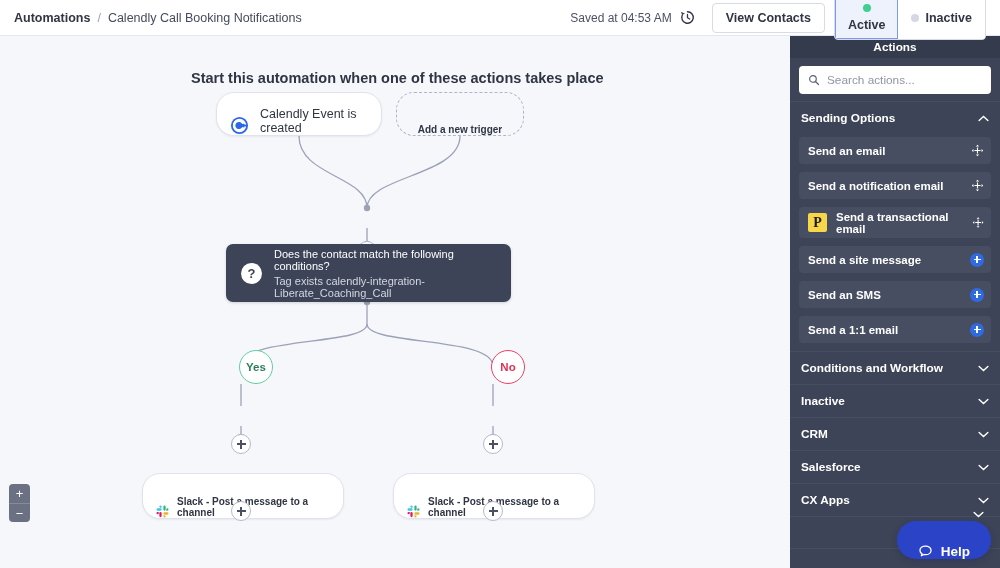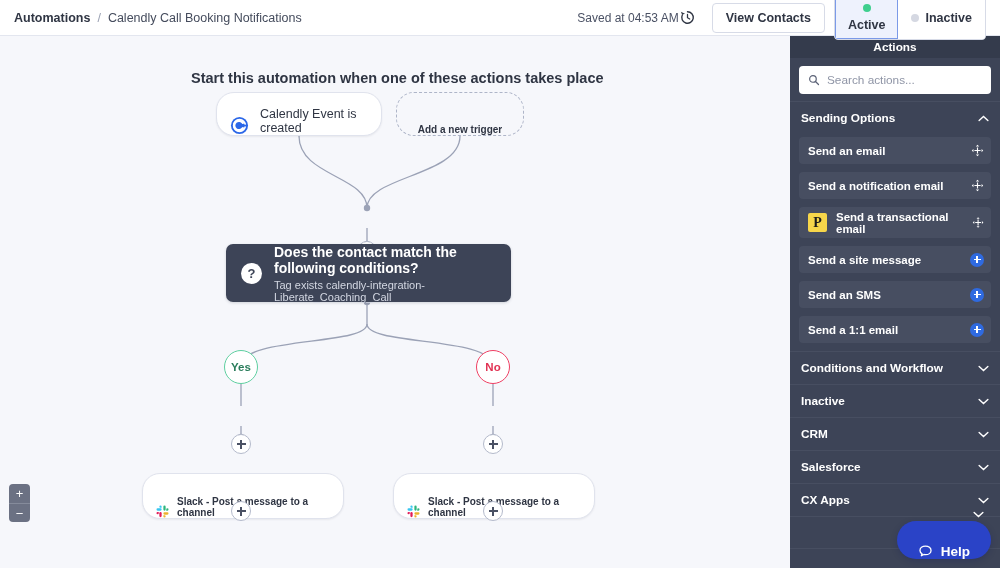--- a/index.html
+++ b/index.html
@@ -14,21 +14,21 @@
   
   .topbar {
     position: absolute; top: 0; left: 0; width: 1000px; height: 36px;
     background: #ffffff; border-bottom: 1px solid #e3e6ef;
     display: flex; align-items: center; padding: 0 14px; z-index: 30;
   }
   .crumb-root { font-size: 12.5px; font-weight: bold; color: #2f3543; }
   .crumb-sep { font-size: 12.5px; color: #9aa1b3; margin: 0 7px; }
   .crumb-leaf { font-size: 12.5px; color: #444b5c; }
   .topbar-right { margin-left: auto; display: flex; align-items: center; }
-  .saved-text { font-size: 12px; color: #4a5164; }
+  .saved-text { font-size: 12px; color: #4a5164; margin-right: 7px; }
   .history-icon { width: 17px; height: 17px; margin-right: 16px; display:block; }
   .btn-view {
     border: 1px solid #d7dbe7; background: #fff; border-radius: 4px;
     font-size: 12.5px; font-weight: bold; color: #2f3543;
     padding: 7px 13px; margin-right: 9px; cursor: pointer;
     font-family: "Liberation Sans", sans-serif;
   }
   .seg { display: flex; border: 1px solid #d7dbe7; border-radius: 4px; overflow: hidden; background:#fff; }
   .seg-btn {
     display: flex; align-items: center; gap: 6px;
@@ -70,27 +70,27 @@
     position: absolute; left: 226px; top: 208px; width: 285px; height: 58px;
     background: #3d4457; border-radius: 7px; display: flex; align-items: center;
     padding: 0 15px; gap: 12px; cursor: pointer;
     box-shadow: 0 1px 3px rgba(36,42,60,.18);
   }
   .q-badge {
     width: 21px; height: 21px; border-radius: 50%; background: #fff; flex: none;
     display: flex; align-items: center; justify-content: center;
     font-size: 13px; font-weight: bold; color: #3d4457; line-height: 1;
   }
-  .cond-title { font-size: 14px; font-weight: bold; color: #ffffff; }
+  .cond-title { font-size: 11px; font-weight: normal; color: #ffffff; }
   .cond-sub { font-size: 11px; color: #d3d7e2; margin-top: 3px; }
 
   .branch {
     position: absolute; width: 34px; height: 34px; border-radius: 50%;
     background: #fff; display: flex; align-items: center; justify-content: center;
-    font-size: 11.5px; font-weight: bold; cursor: pointer;
+    font-size: 11.5px; font-weight: bold; cursor: pointer; margin-left: 15px;
   }
   .branch-yes { left: 224px; top: 314px; border: 1.6px solid #5ecfa0; color: #2b7d5c; }
   .branch-no  { left: 476px; top: 314px; border: 1.6px solid #ef3f63; color: #e13253; }
 
   .plus {
     position: absolute; width: 20px; height: 20px; border-radius: 50%;
     background: #fff; border: 1px solid #b4bacb; cursor: pointer;
     display: flex; align-items: center; justify-content: center;
   }
   .plus::before, .plus::after {

